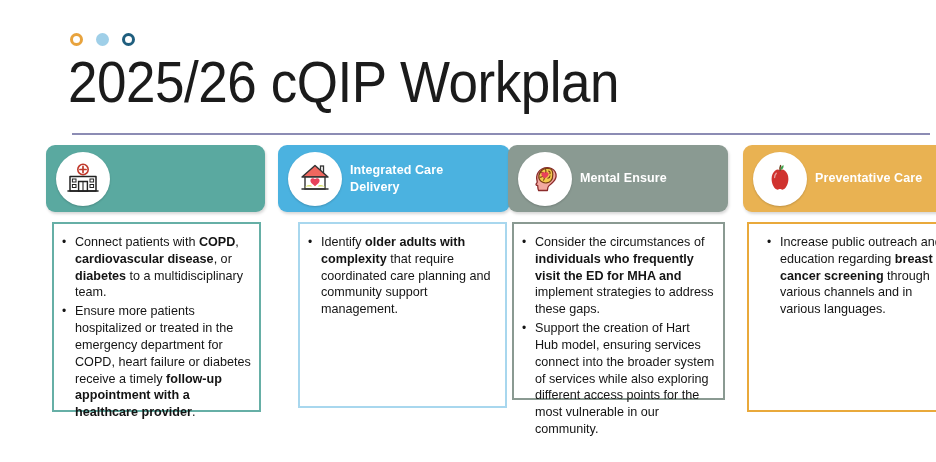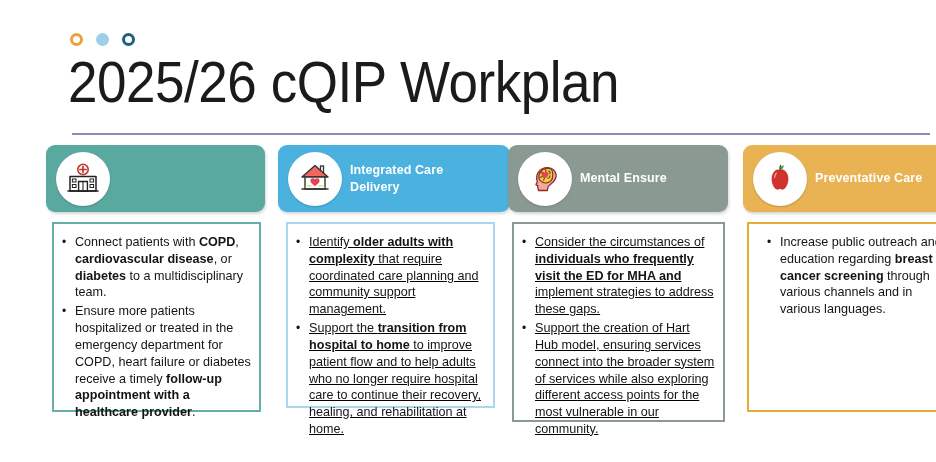--- a/index.html
+++ b/index.html
@@ -88,22 +88,22 @@
   .col-2 { left: 238px; width: 232px; }
   .col-3 { left: 468px; width: 220px; }
   .col-4 { left: 703px; width: 227px; }
 
   .col-1 .col-header { background: #5AA9A0; }
   .col-2 .col-header { background: #4BB2E0; }
   .col-3 .col-header { background: #8A9A92; }
   .col-4 .col-header { background: #E9B252; }
 
   .col-1 .col-body { left: 6px;  width: 209px; height: 190px; border-color: #66AFA6; }
-  .col-2 .col-body { left: 8px;  width: 209px; height: 186px; border-color: #A8D7EE; text-decoration: underline; }
-  .col-3 .col-body { left: 4px;  width: 213px; height: 200px; border-color: #8A9A92; text-decoration: underline; }
+  .col-2 .col-body { left: 20px;  width: 209px; height: 186px; border-color: #A8D7EE; }
+  .col-3 .col-body { left: 4px;  width: 213px; height: 178px; border-color: #8A9A92; }
   .col-4 .col-body { left: 4px;  width: 218px; height: 190px; border-color: #E9A93B; padding-left: 16px; }
 </style>
 </head>
 <body>
 
 <div id="slide">
 
   <div class="dots">
     <span class="dot ring-orange"></span>
     <span class="dot fill-lightblue"></span>
@@ -152,21 +152,20 @@
       <path d="M30 30c0-2.4-2-4-4.3-4-1.6 0-2.6.7-3.2 1.6H30z" fill="#D8E06A"></path>
       <path d="M7 30h26" stroke="#333" stroke-width="1.5" stroke-linecap="round"></path>
     </svg>
           </div>
           <div class="htext">Integrated Care
 Delivery</div>
         </div>
         <div class="col-body">
           <ul>
             <li><span>Identify </span><b>older adults with complexity</b><span> that require coordinated care planning and community support management.</span></li>
-            <li><span>Support the </span><b>transition from hospital to home</b><span> to improve patient flow and to help adults who no longer require hospital care to continue their recovery, healing, and rehabilitation at home.</span></li>
           </ul>
         </div>
       </div>
       <div class="col col-3">
         <div class="col-header">
           <div class="badge">
             <svg width="40" height="40" viewBox="0 0 40 40">
       <circle cx="20" cy="20" r="19" fill="#fff"></circle>
       <path d="M26.5 9.5c-6.5-2.6-14 1.3-14.8 8.2-.3 2.4.5 3.6.5 5.2 0 1.3-1.2 1.7-1.2 2.6 0 .8 1 1 1.7 1 .2 2.2.1 4 .9 5h8.8c.2-2 .2-3.4 1.4-4.6 3.6-3.6 6.9-4.8 7.3-9.5.2-3.4-1.6-6.4-4.6-7.9z" fill="#F3A9A0" stroke="#8B2B2B" stroke-width="1.3" stroke-linejoin="round"></path>
       <path d="M25.3 9.8c-5.2-1.6-10.6 1.3-11.4 6.6-.5 3.3 1.2 5.5 3.3 6.7 2.6 1.5 6.4 1.1 8.6-1.2 2.7-2.8 2.8-10.5-.5-12.1z" fill="#F2C94C" stroke="#7A3E12" stroke-width="1.2"></path>

